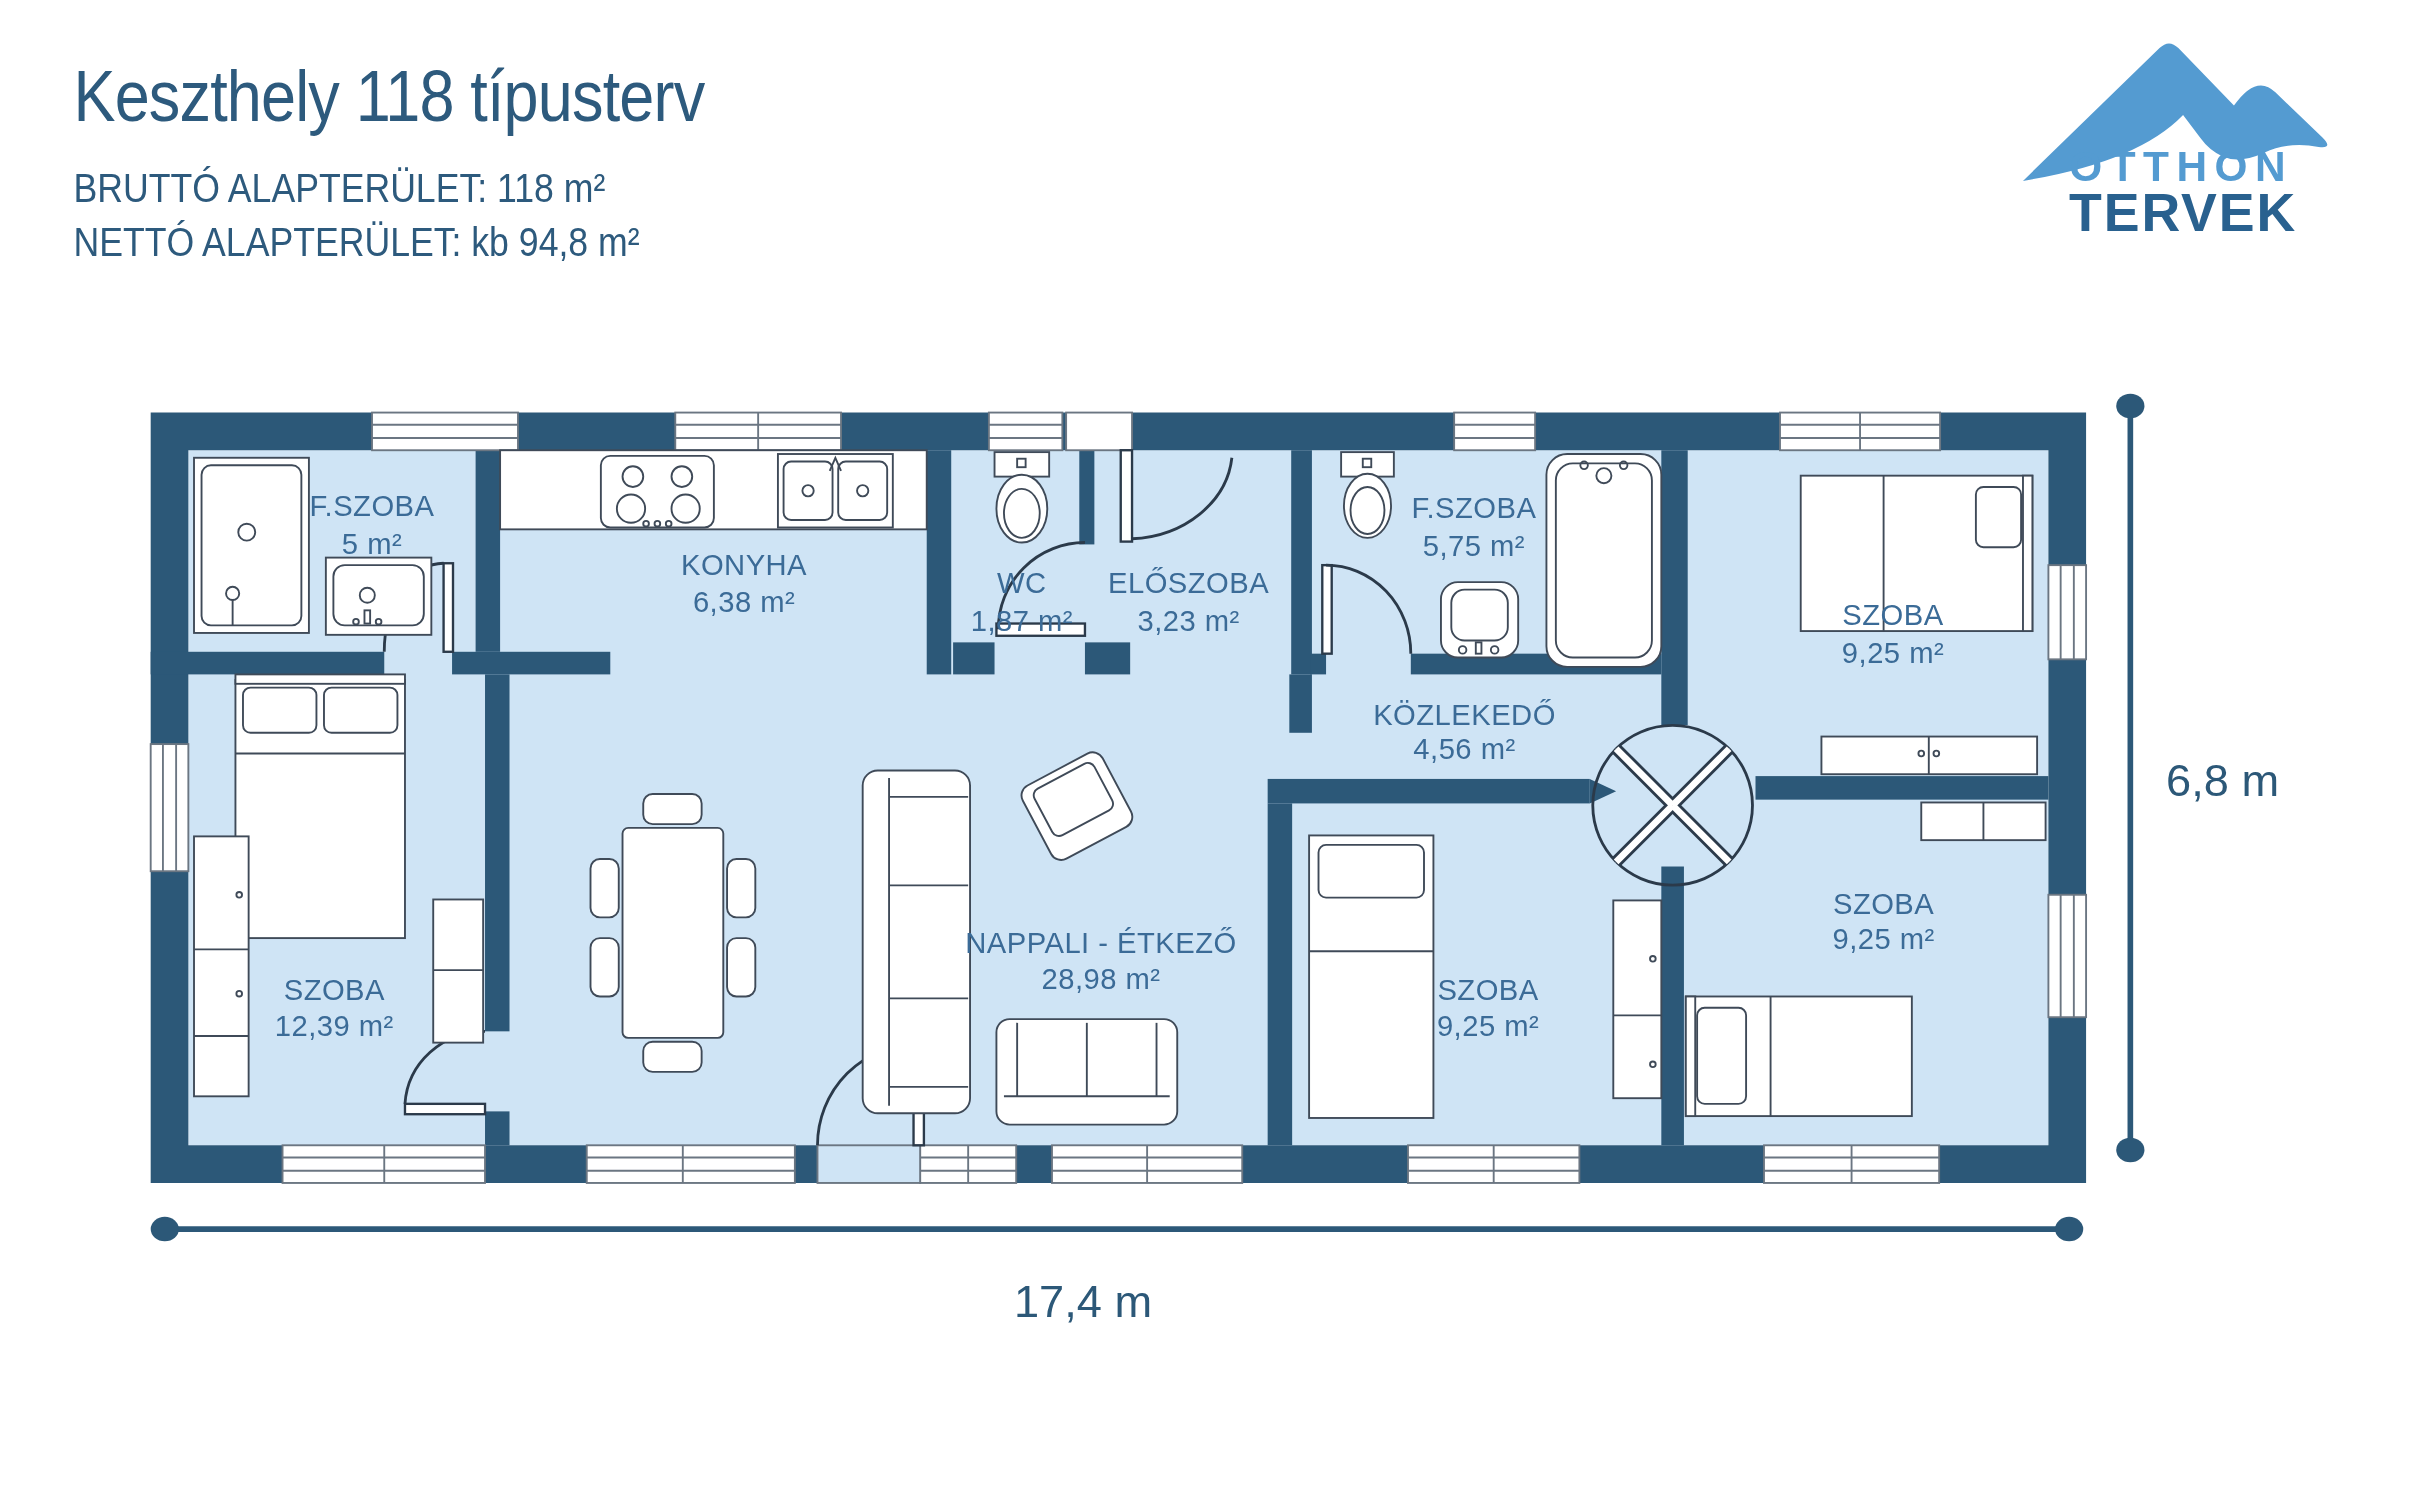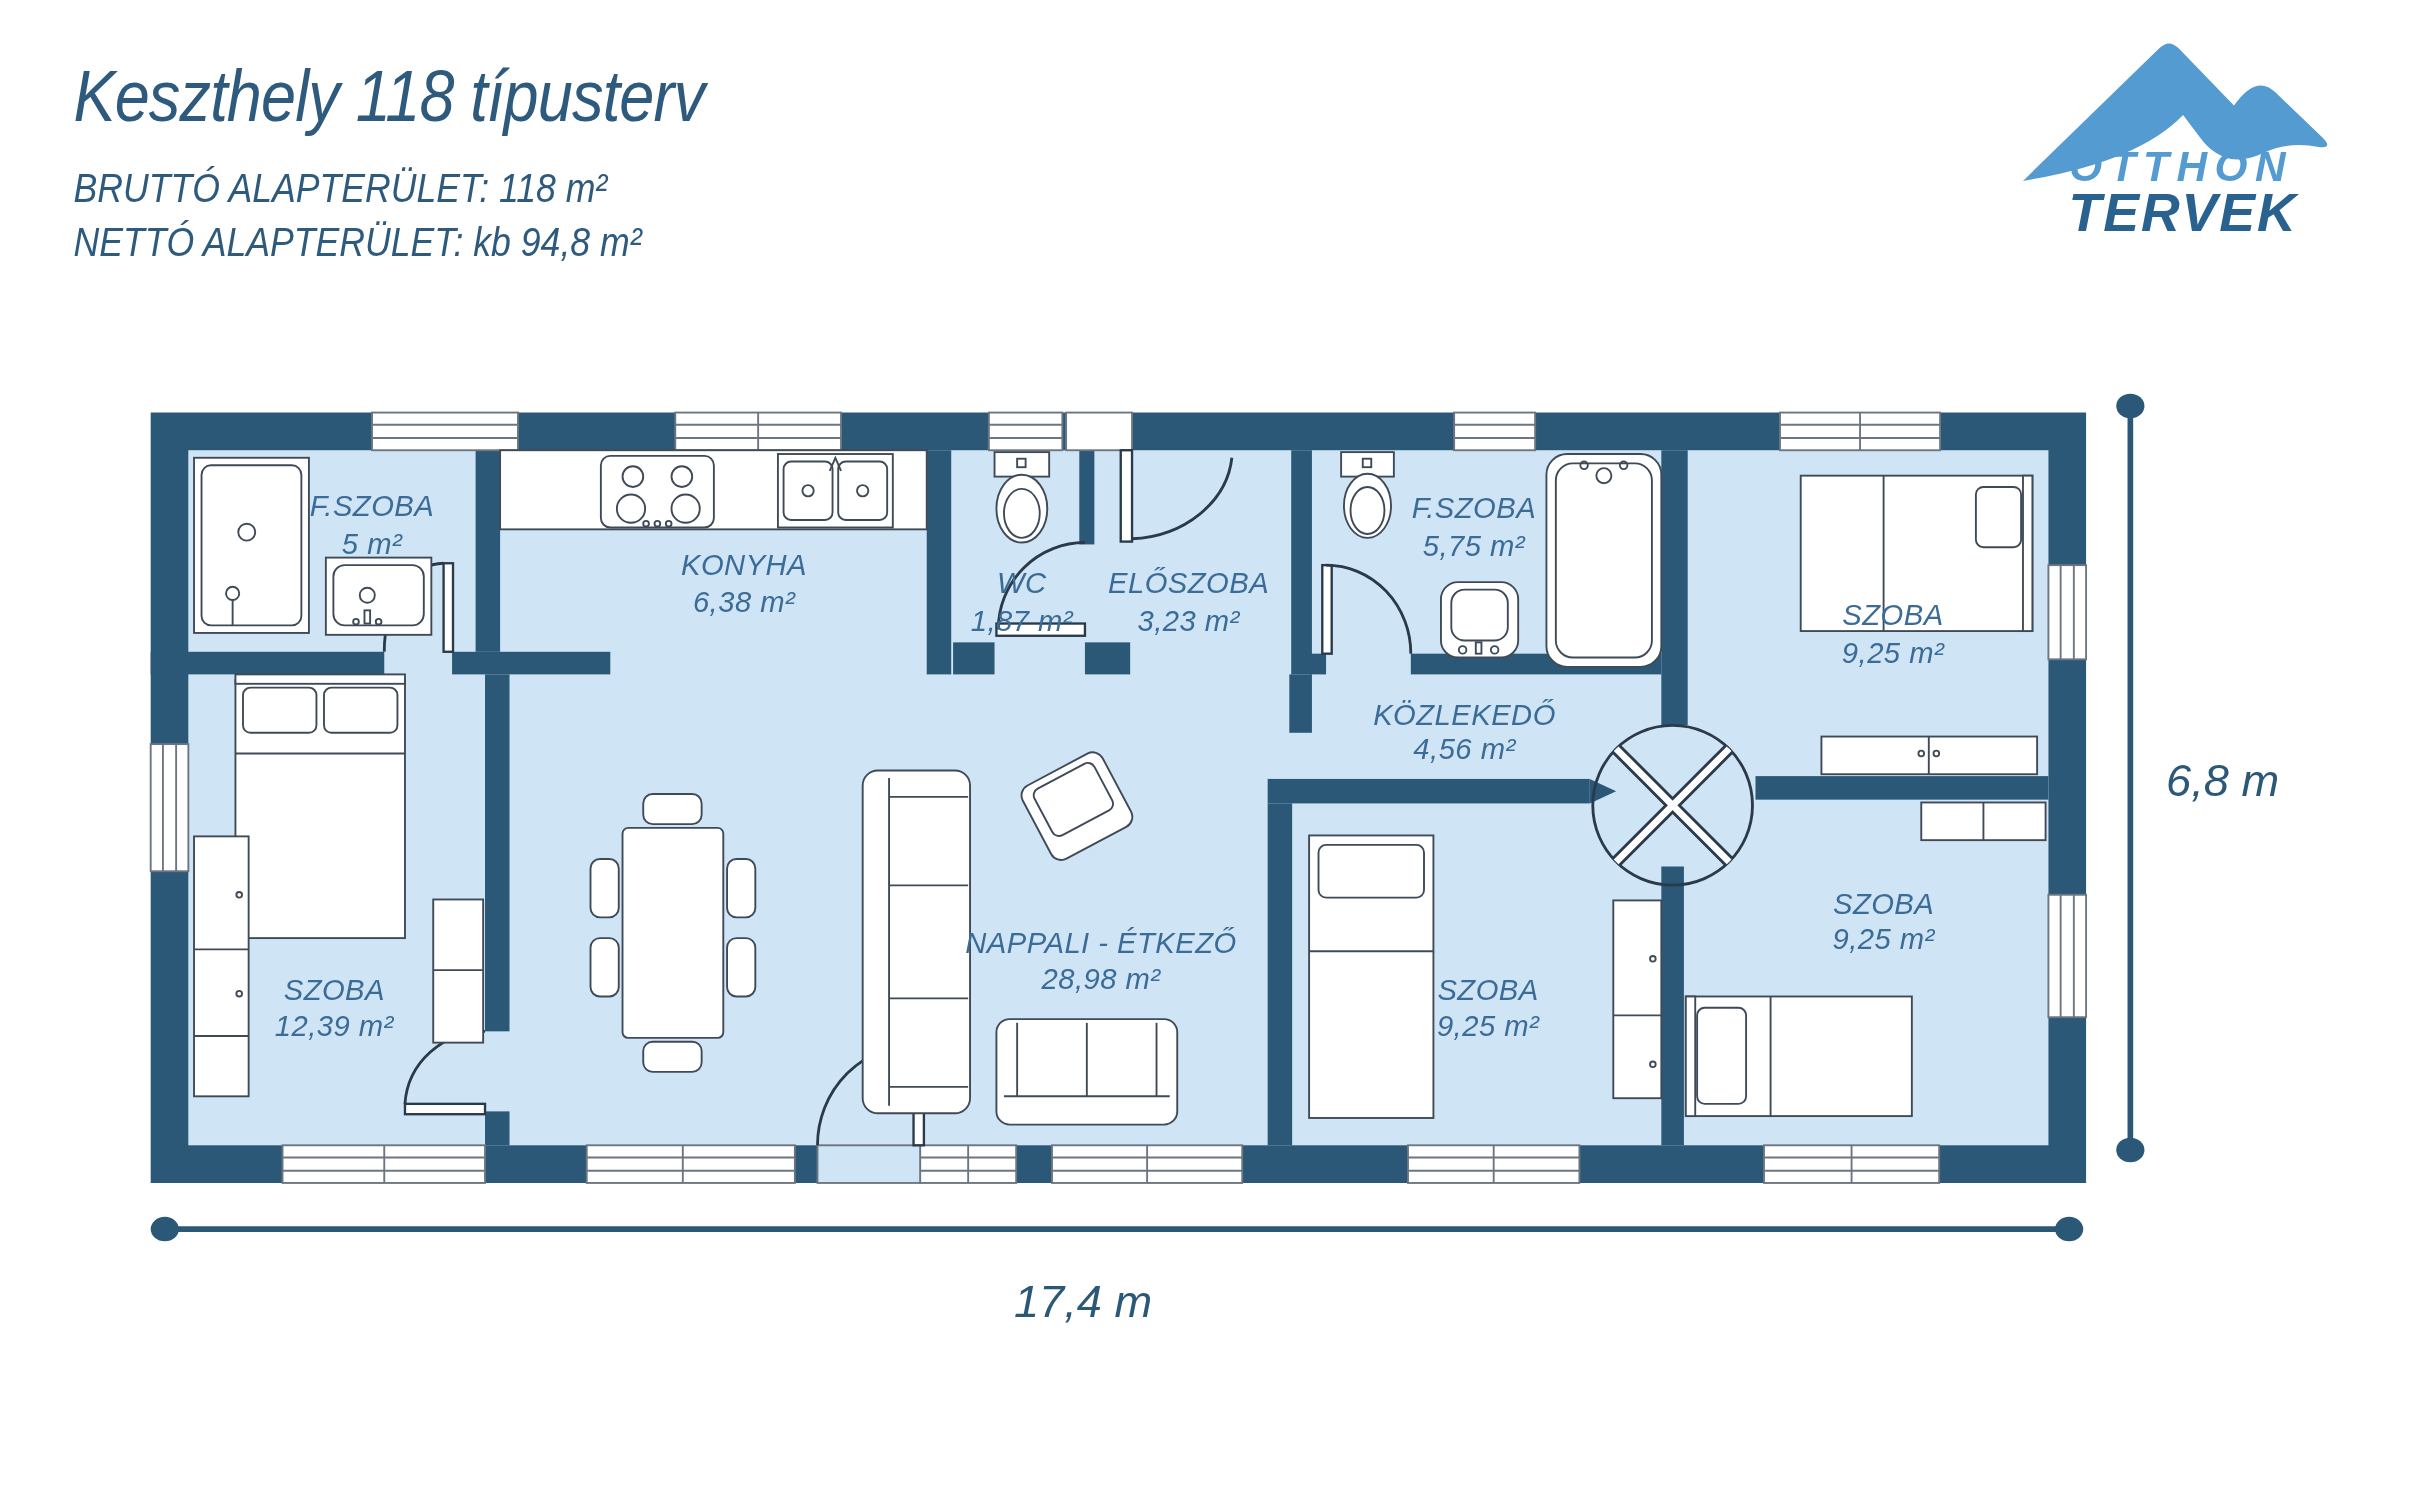--- a/index.html
+++ b/index.html
@@ -1,17 +1,17 @@
 <!DOCTYPE html>
 <html style="font-size:15px"><head>
 <meta charset="utf-8">
 <style>
   html,body{margin:0;padding:0;background:#ffffff;}
   .page{position:relative;width:2411px;height:1507px;background:#fff;overflow:hidden;
-        font-family:"Liberation Sans",sans-serif;font-style:italic;}
+        font-family:"Liberation Sans",sans-serif;}
   svg{display:block}
   text{font-family:"Liberation Sans",sans-serif;}
   .title{font-size:76px;fill:#2d5a7d;letter-spacing:-1px;}
   .subtitle{font-size:43px;fill:#2d5a7d;letter-spacing:0px;}
   .lbl{font-size:31px;fill:#3b6b97;text-anchor:middle;letter-spacing:.5px;}
   .dim{font-size:48px;fill:#2c5878;}
   .logo1{font-size:45px;font-weight:bold;fill:#549bd1;letter-spacing:8px;text-anchor:middle;}
   .logo2{font-size:57px;font-weight:bold;fill:#29618f;letter-spacing:2px;text-anchor:middle;}
   .furn{fill:#ffffff;stroke:#3f4a58;stroke-width:2;}
   .furnl{fill:none;stroke:#3f4a58;stroke-width:2;}

